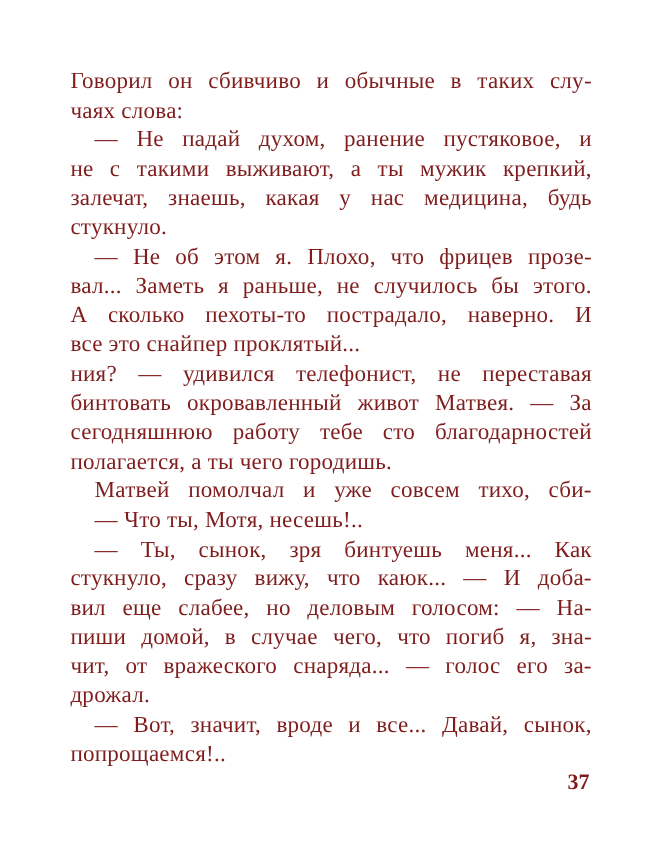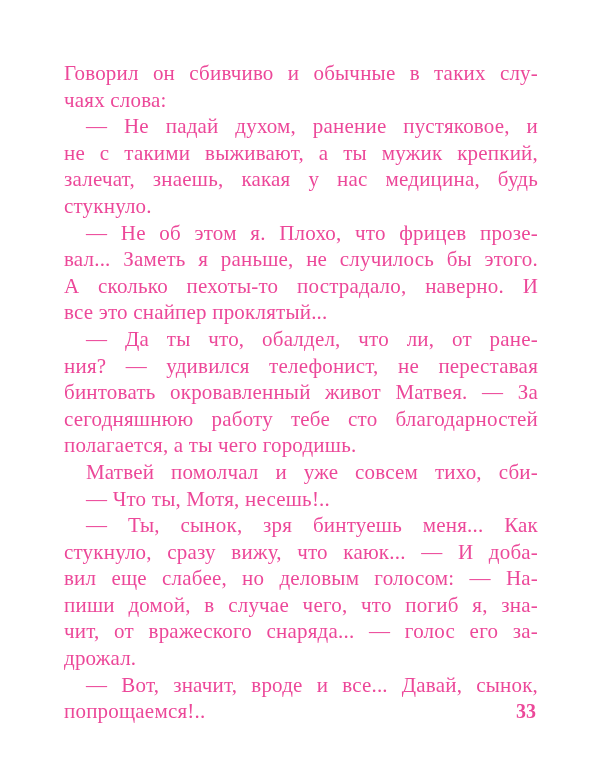--- a/index.html
+++ b/index.html
@@ -1,19 +1,19 @@
 <!DOCTYPE html>
 <html><head>
   <meta charset="utf-8">
   <style>
     html, body { margin: 0; padding: 0; background: #ffffff; }
     body { width: 600px; height: 782px; position: relative; overflow: hidden; }
     .page {
       position: absolute; left: 0; top: 0; width: 600px; height: 782px;
-      background: #ffffff; color: #ec4899;
+      background: #ffffff; color: #7f1d1d;
       font-family: "Liberation Serif", "DejaVu Serif", serif;
       text-decoration: underline;
     }
     .text {
       position: absolute; left: 64px; top: 60px; width: 474px;
       font-size: 21px; line-height: 26.6px;
     }
     .line {
       display: block; white-space: nowrap; height: 26.6px;
       text-align: justify; text-align-last: justify;
@@ -45,21 +45,20 @@
     </div>
 
     <div>
       <span class="line indent">— Не об этом я. Плохо, что фрицев прозе-</span>
       <span class="line">вал... Заметь я раньше, не случилось бы этого.</span>
       <span class="line">А сколько пехоты-то пострадало, наверно. И</span>
       <span class="line last">все это снайпер проклятый...</span>
     </div>
 
     <div>
-      <span class="line indent">— Да ты что, обалдел, что ли, от ране-</span>
       <span class="line">ния? — удивился телефонист, не переставая</span>
       <span class="line">бинтовать окровавленный живот Матвея. — За</span>
       <span class="line">сегодняшнюю работу тебе сто благодарностей</span>
       <span class="line last">полагается, а ты чего городишь.</span>
     </div>
 
     <div>
       <span class="line indent">Матвей помолчал и уже совсем тихо, сби-</span>
     </div>
 
@@ -76,14 +75,14 @@
       <span class="line last">дрожал.</span>
     </div>
 
     <div>
       <span class="line indent">— Вот, значит, вроде и все... Давай, сынок,</span>
       <span class="line last">попрощаемся!..</span>
     </div>
 
   </div>
 
-  <div class="page-number">33</div>
+  <div class="page-number">37</div>
 </div>
 
 </body></html>

